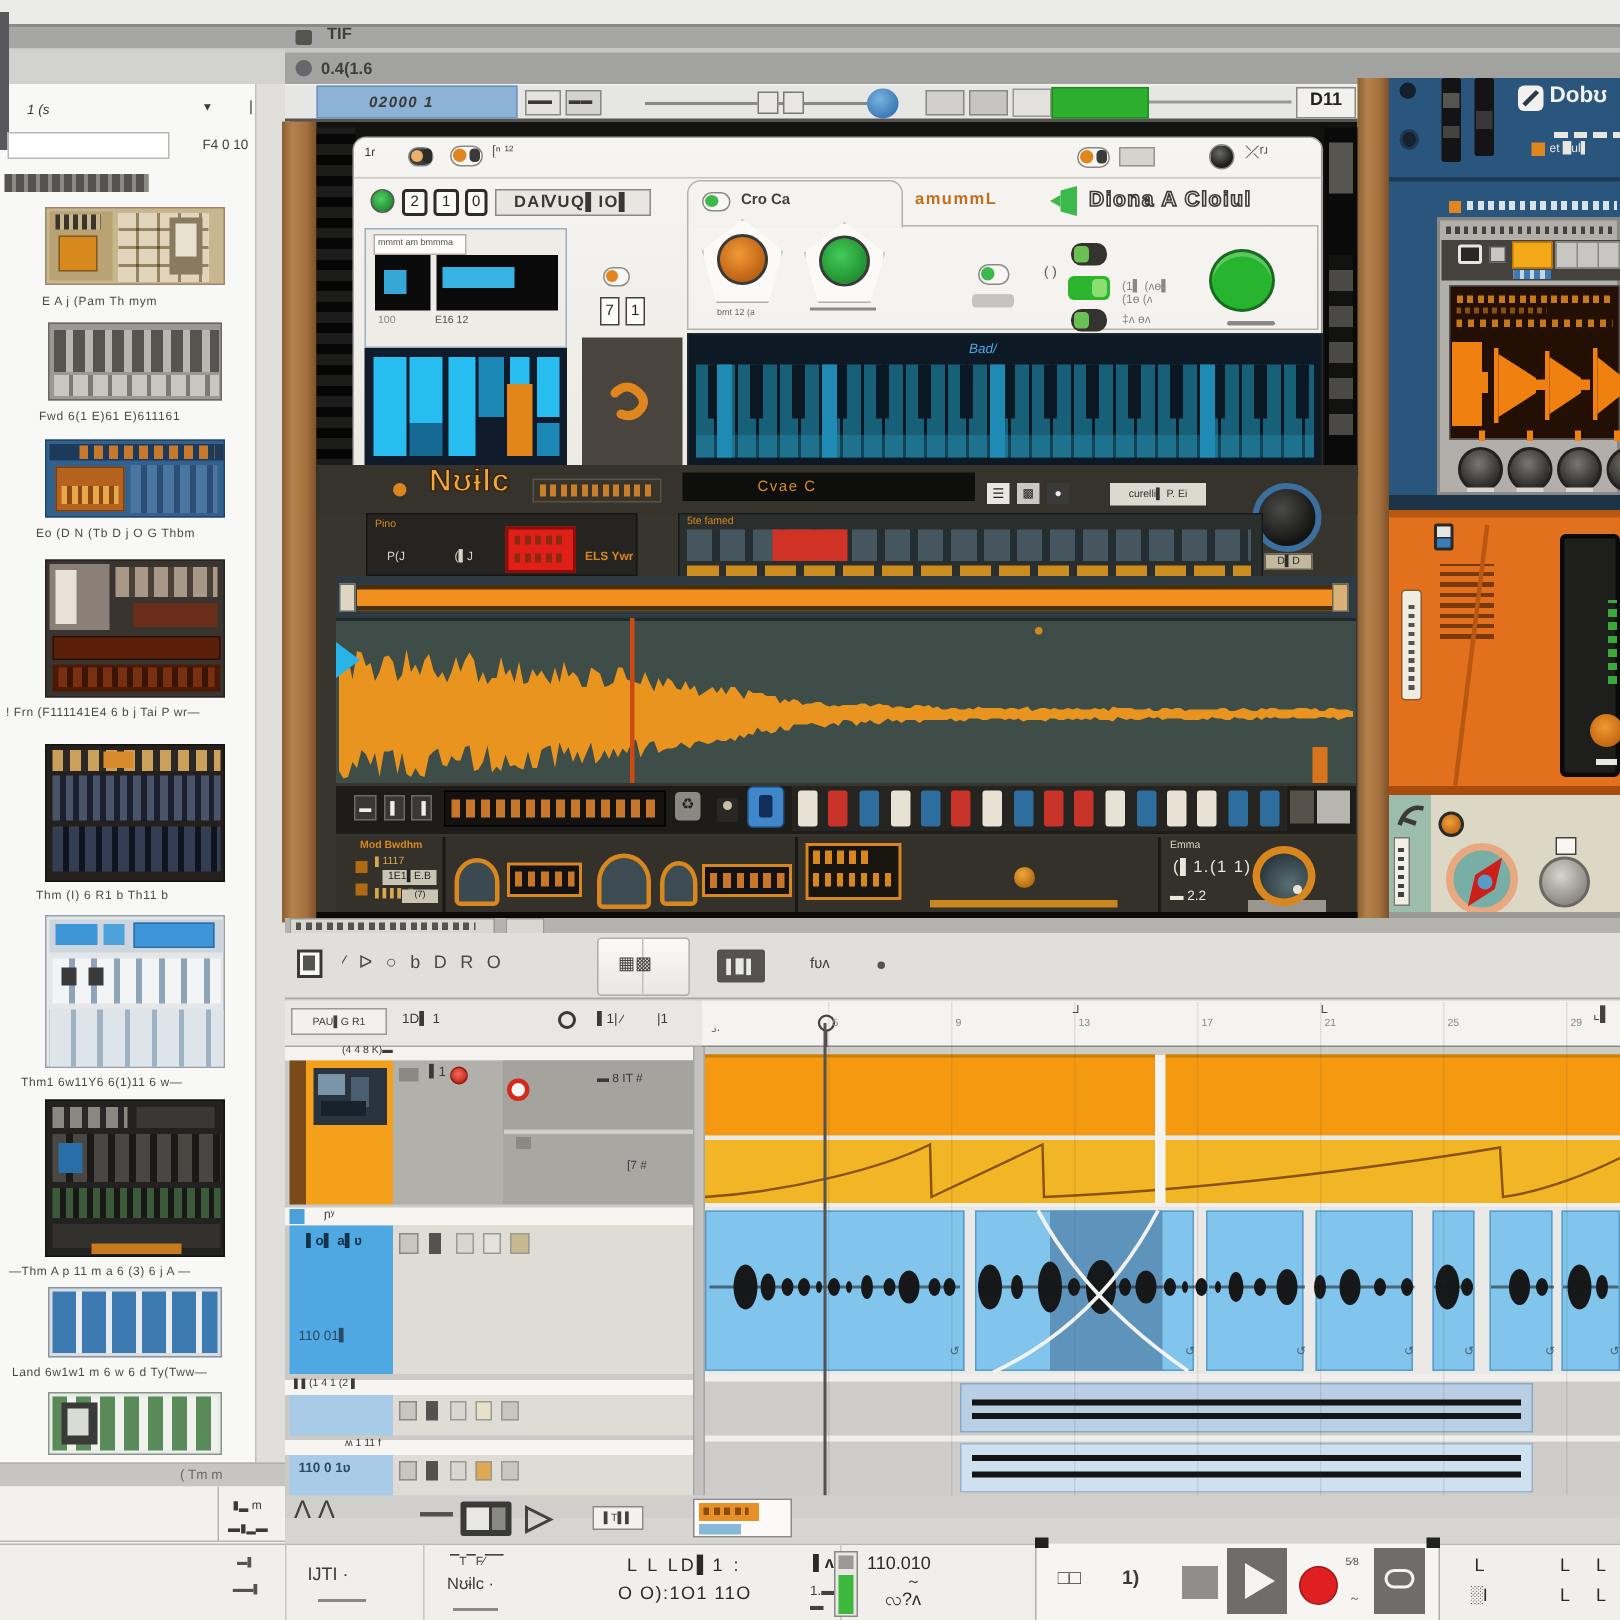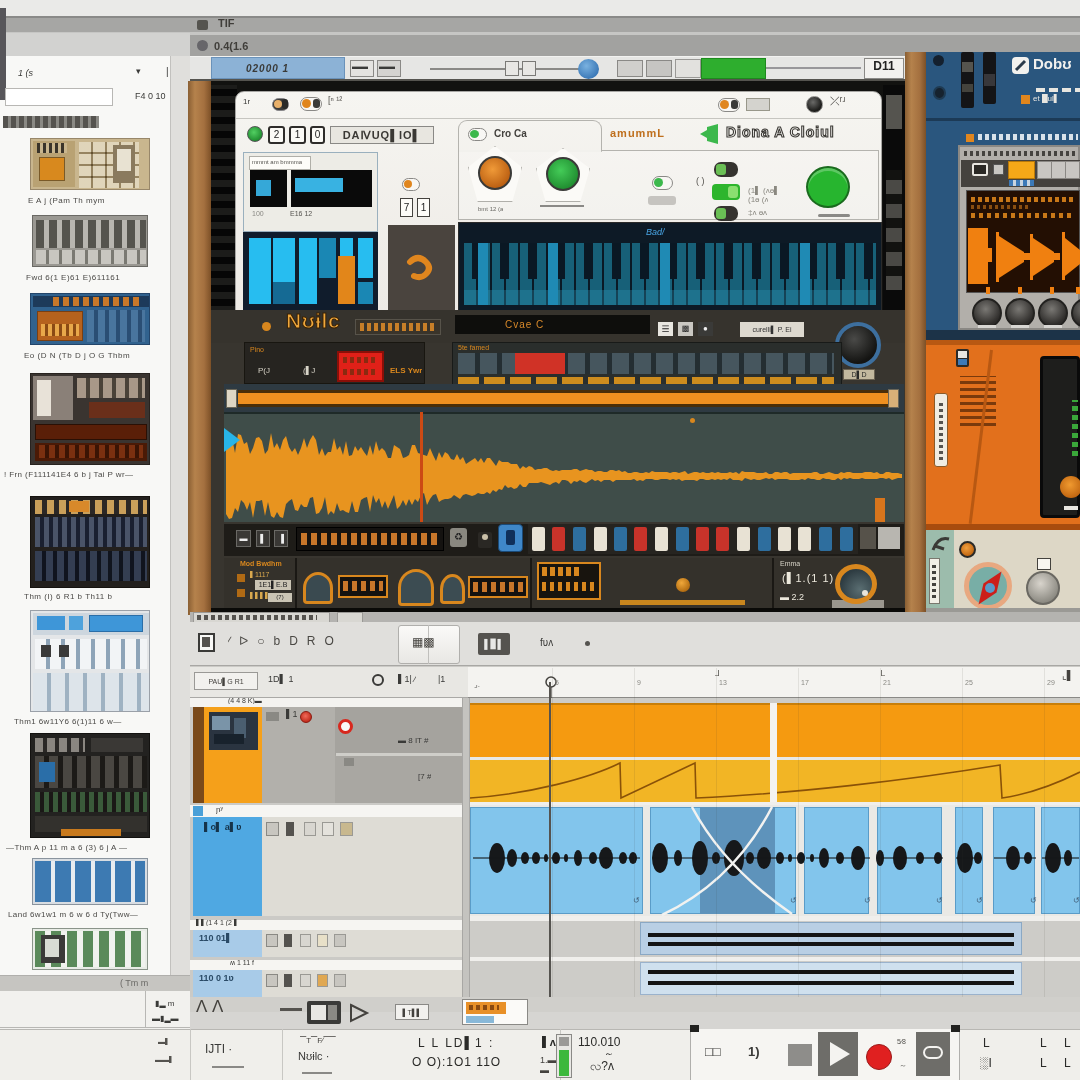--- a/index.html
+++ b/index.html
@@ -610,41 +610,41 @@
 <div class="a" style="left:212px;top:716px;width:18px;height:14px;background:#7a94a8;"></div>
 <div class="a" style="left:234px;top:718px;width:12px;height:20px;background:#4a5e70;"></div>
 <div class="a" style="left:214px;top:734px;width:30px;height:10px;background:#18222c;"></div>
 <div class="a" style="left:262px;top:707px;width:73px;height:96px;background:#b2b0ab;"></div>
 <div class="a" style="left:266px;top:712px;width:13px;height:9px;background:#8a8984;"></div>
 <div class="a tx" style="left:286px;top:709px;font-size:9px;">▌1</div>
 <div class="a" style="left:300px;top:711px;width:12px;height:12px;border-radius:50%;background:radial-gradient(circle at 45% 40%,#f06a5a,#c02a1a 75%);border:1px solid #8a1a10;"></div>
 <div class="a" style="left:335px;top:707px;width:127px;height:96px;background:#a9a7a2;"></div>
 <div class="a" style="left:335px;top:707px;width:127px;height:48px;background:#a5a39e;"></div>
 <div class="a" style="left:338px;top:719px;width:15px;height:15px;border-radius:50%;background:#f8f8f6;border:3px solid #d8281e;"></div>
-<div class="a tx" style="left:398px;top:736px;font-size:8px;">▬ 8 IT #</div>
+<div class="a tx" style="left:398px;top:714px;font-size:8px;">▬ 8 IT #</div>
 <div class="a" style="left:336px;top:753px;width:126px;height:3px;background:#cfcec9;"></div>
 <div class="a tx" style="left:418px;top:772px;font-size:8px;">[7 #</div>
 <div class="a" style="left:344px;top:758px;width:10px;height:8px;background:#8a8984;"></div>
 
 <div class="a" style="left:190px;top:805px;width:272px;height:12px;background:#f6f5f2;"></div>
 <div class="a" style="left:193px;top:806px;width:10px;height:10px;background:#4aa0d8;"></div>
 <div class="a tx" style="left:216px;top:805px;font-size:8px;">ɲʸ</div>
 <div class="a" style="left:193px;top:817px;width:69px;height:99px;background:#4fa8e2;"></div>
 <div class="a tx" style="left:204px;top:822px;font-size:9px;font-weight:bold;color:#15334a;">▌o▌ a▌ʋ</div>
 <div class="a" style="left:262px;top:817px;width:200px;height:99px;background:#dedcd5;"></div>
 <div class="a" style="left:266px;top:822px;width:13px;height:14px;background:#c8c6c0;border:1px solid #8a8984;"></div>
 <div class="a" style="left:286px;top:822px;width:8px;height:14px;background:#55534f;"></div>
 <div class="a" style="left:304px;top:822px;width:12px;height:14px;background:#d8d6d0;border:1px solid #9a9994;"></div>
 <div class="a" style="left:322px;top:822px;width:12px;height:14px;background:#e4e2dc;border:1px solid #9a9994;"></div>
 <div class="a" style="left:340px;top:822px;width:13px;height:14px;background:#c8b88e;border:1px solid #9a9994;"></div>
 
 <div class="a" style="left:190px;top:920px;width:272px;height:10px;background:#f6f5f2;"></div>
 <div class="a tx" style="left:196px;top:919px;font-size:7px;">▌▌(1 4 1 (2 ▌</div>
 <div class="a" style="left:193px;top:930px;width:69px;height:27px;background:#a8cbe8;"></div>
-<div class="a tx" style="left:199px;top:933px;font-size:9px;font-weight:bold;color:#2a4a66;">110 01▌</div>
+<div class="a tx" style="left:199px;top:885px;font-size:9px;font-weight:normal;color:#2a4a66;">110 01▌</div>
 <div class="a" style="left:262px;top:930px;width:200px;height:27px;background:#dedcd5;"></div>
 <div class="a" style="left:266px;top:934px;width:12px;height:13px;background:#c8c6c0;border:1px solid #8a8984;"></div>
 <div class="a" style="left:284px;top:934px;width:8px;height:13px;background:#55534f;"></div>
 <div class="a" style="left:300px;top:934px;width:11px;height:13px;background:#d8d6d0;border:1px solid #9a9994;"></div>
 <div class="a" style="left:317px;top:934px;width:11px;height:13px;background:#e8e0c8;border:1px solid #9a9994;"></div>
 <div class="a" style="left:334px;top:934px;width:12px;height:13px;background:#c8c6c0;border:1px solid #9a9994;"></div>
 
 <div class="a" style="left:190px;top:960px;width:272px;height:10px;background:#f6f5f2;"></div>
 <div class="a tx" style="left:230px;top:959px;font-size:7px;">ʍ 1 11 f</div>
 <div class="a" style="left:193px;top:970px;width:69px;height:27px;background:#a8cbe8;"></div>

